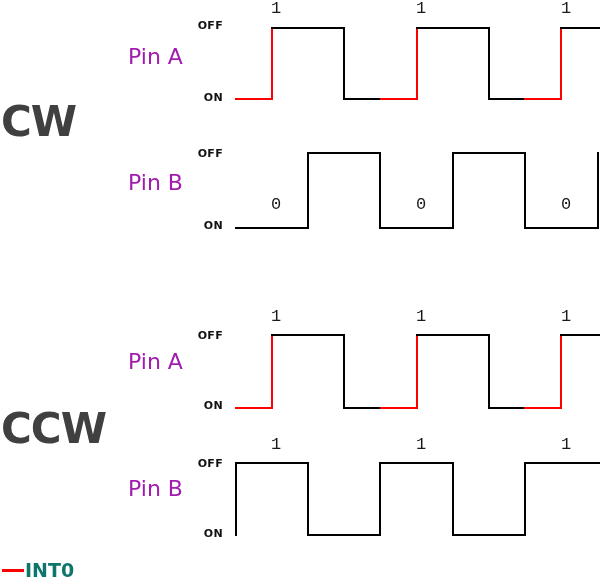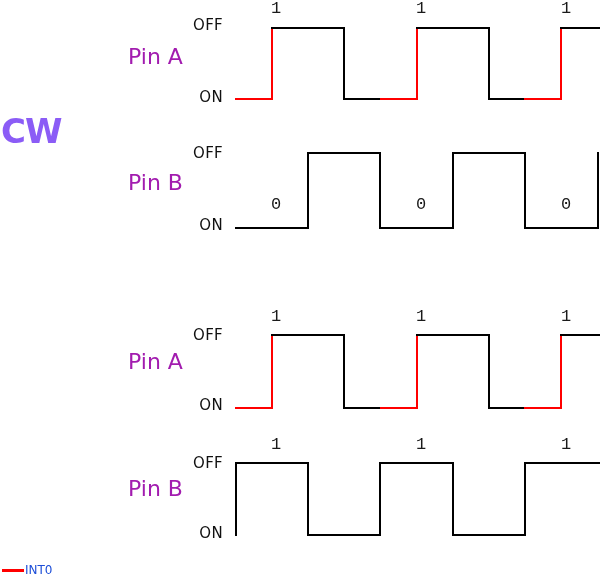--- a/index.html
+++ b/index.html
@@ -2,50 +2,50 @@
 <html><head>
 <meta charset="utf-8">
 <style>
   html,body{margin:0;padding:0;background:#fff;}
   .stage{
     position:relative;width:600px;height:580px;background:#ffffff;overflow:hidden;
     font-family:"DejaVu Sans","Liberation Sans",sans-serif;color:#000;
   }
   .canvas{position:absolute;left:0;top:0;width:600px;height:580px;}
   .dir-label{
-    position:absolute;left:1px;font-size:34px;font-weight:bold;line-height:1.1;
-    letter-spacing:-1px;color:#8b5cf6;white-space:nowrap;margin-top:14px;
+    position:absolute;left:1px;font-size:42px;font-weight:bold;line-height:1.1;
+    letter-spacing:-1px;color:#404040;white-space:nowrap;
   }
   .dir-cw{top:99px;}
   .dir-ccw{top:406px;}
   .pin-label{
     position:absolute;left:128px;font-size:22px;line-height:1.1;color:#a21caf;white-space:nowrap;
   }
   .pin-cw-a{top:45px;}
   .pin-cw-b{top:171px;}
   .pin-ccw-a{top:350px;}
   .pin-ccw-b{top:477px;}
   .level-label{
     position:absolute;left:183px;width:40px;text-align:right;
-    font-size:15px;font-weight:400;letter-spacing:.3px;line-height:13px;color:#111;
+    font-size:11px;font-weight:700;letter-spacing:.3px;line-height:13px;color:#111;
   }
   .lv-cw-a-off{top:19px;}  .lv-cw-a-on{top:91px;}
   .lv-cw-b-off{top:147px;} .lv-cw-b-on{top:219px;}
   .lv-ccw-a-off{top:329px;}.lv-ccw-a-on{top:399px;}
   .lv-ccw-b-off{top:457px;}.lv-ccw-b-on{top:527px;}
   .bit-label{
     font-family:"Liberation Mono","DejaVu Sans Mono",monospace;
     font-size:17px;fill:#1a1a1a;
   }
   .legend{
     position:absolute;left:2px;top:562px;height:16px;display:flex;align-items:center;
   }
   .legend-line{display:inline-block;width:22px;height:3px;margin-right:1px;}
   .legend-text{
-    font-size:12px;font-weight:normal;color:#1d4ed8;line-height:16px;white-space:nowrap;
+    font-size:19px;font-weight:bold;color:#0f766e;line-height:16px;white-space:nowrap;
   }
 </style>
 </head>
 <body>
 
 <div class="stage">
 
   <svg class="canvas" viewBox="0 0 600 580" xmlns="http://www.w3.org/2000/svg">
       <g>
         <line x1="236" y1="99" x2="272" y2="99" stroke="#ff0000" stroke-width="2" stroke-linecap="square"></line>
@@ -109,20 +109,21 @@
         <line x1="453" y1="535" x2="525" y2="535" stroke="#000000" stroke-width="2" stroke-linecap="square"></line>
         <line x1="525" y1="535" x2="525" y2="463" stroke="#000000" stroke-width="2" stroke-linecap="square"></line>
         <line x1="525" y1="463" x2="600" y2="463" stroke="#000000" stroke-width="2" stroke-linecap="square"></line>
         <text x="276" y="449" text-anchor="middle" class="bit-label">1</text>
         <text x="421" y="449" text-anchor="middle" class="bit-label">1</text>
         <text x="566" y="449" text-anchor="middle" class="bit-label">1</text>
       </g>
     </svg>
 
   <div class="dir-label dir-cw">CW</div>
+  <div class="dir-label dir-ccw">CCW</div>
 
   <div class="pin-label pin-cw-a">Pin A</div>
   <div class="pin-label pin-cw-b">Pin B</div>
   <div class="pin-label pin-ccw-a">Pin A</div>
   <div class="pin-label pin-ccw-b">Pin B</div>
 
   <div class="level-label lv-cw-a-off">OFF</div>
   <div class="level-label lv-cw-a-on">ON</div>
   <div class="level-label lv-cw-b-off">OFF</div>
   <div class="level-label lv-cw-b-on">ON</div>

